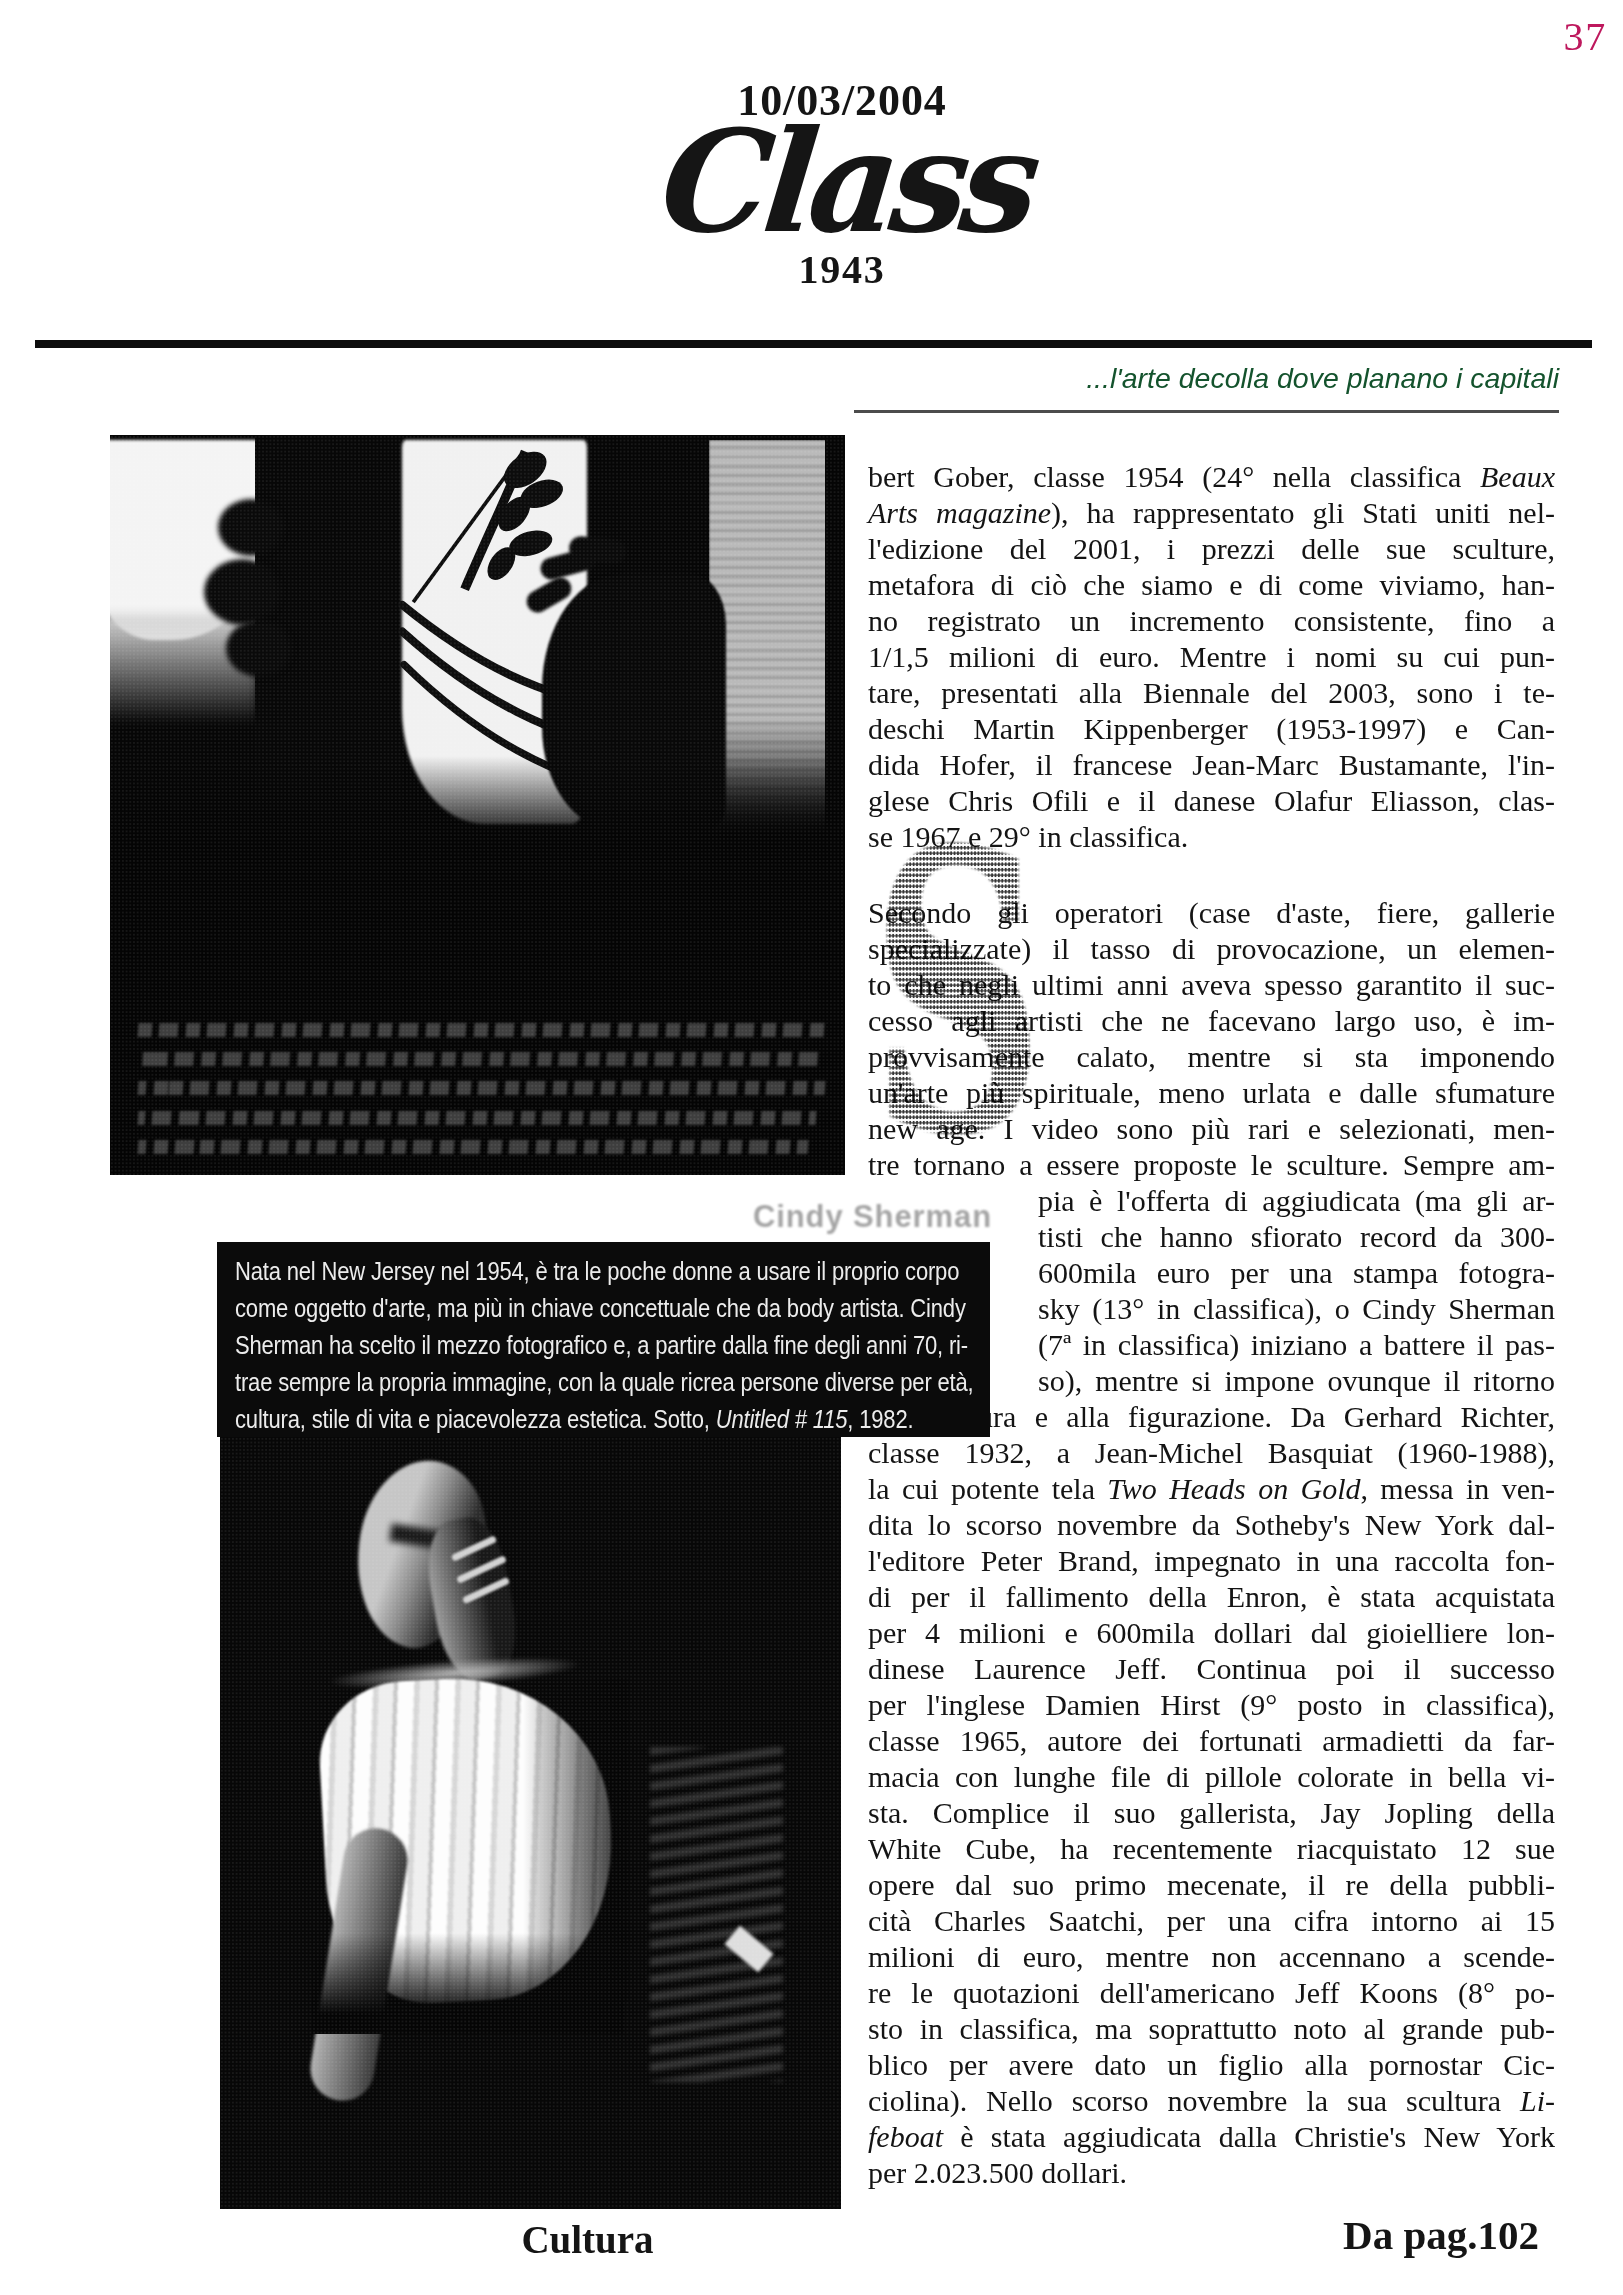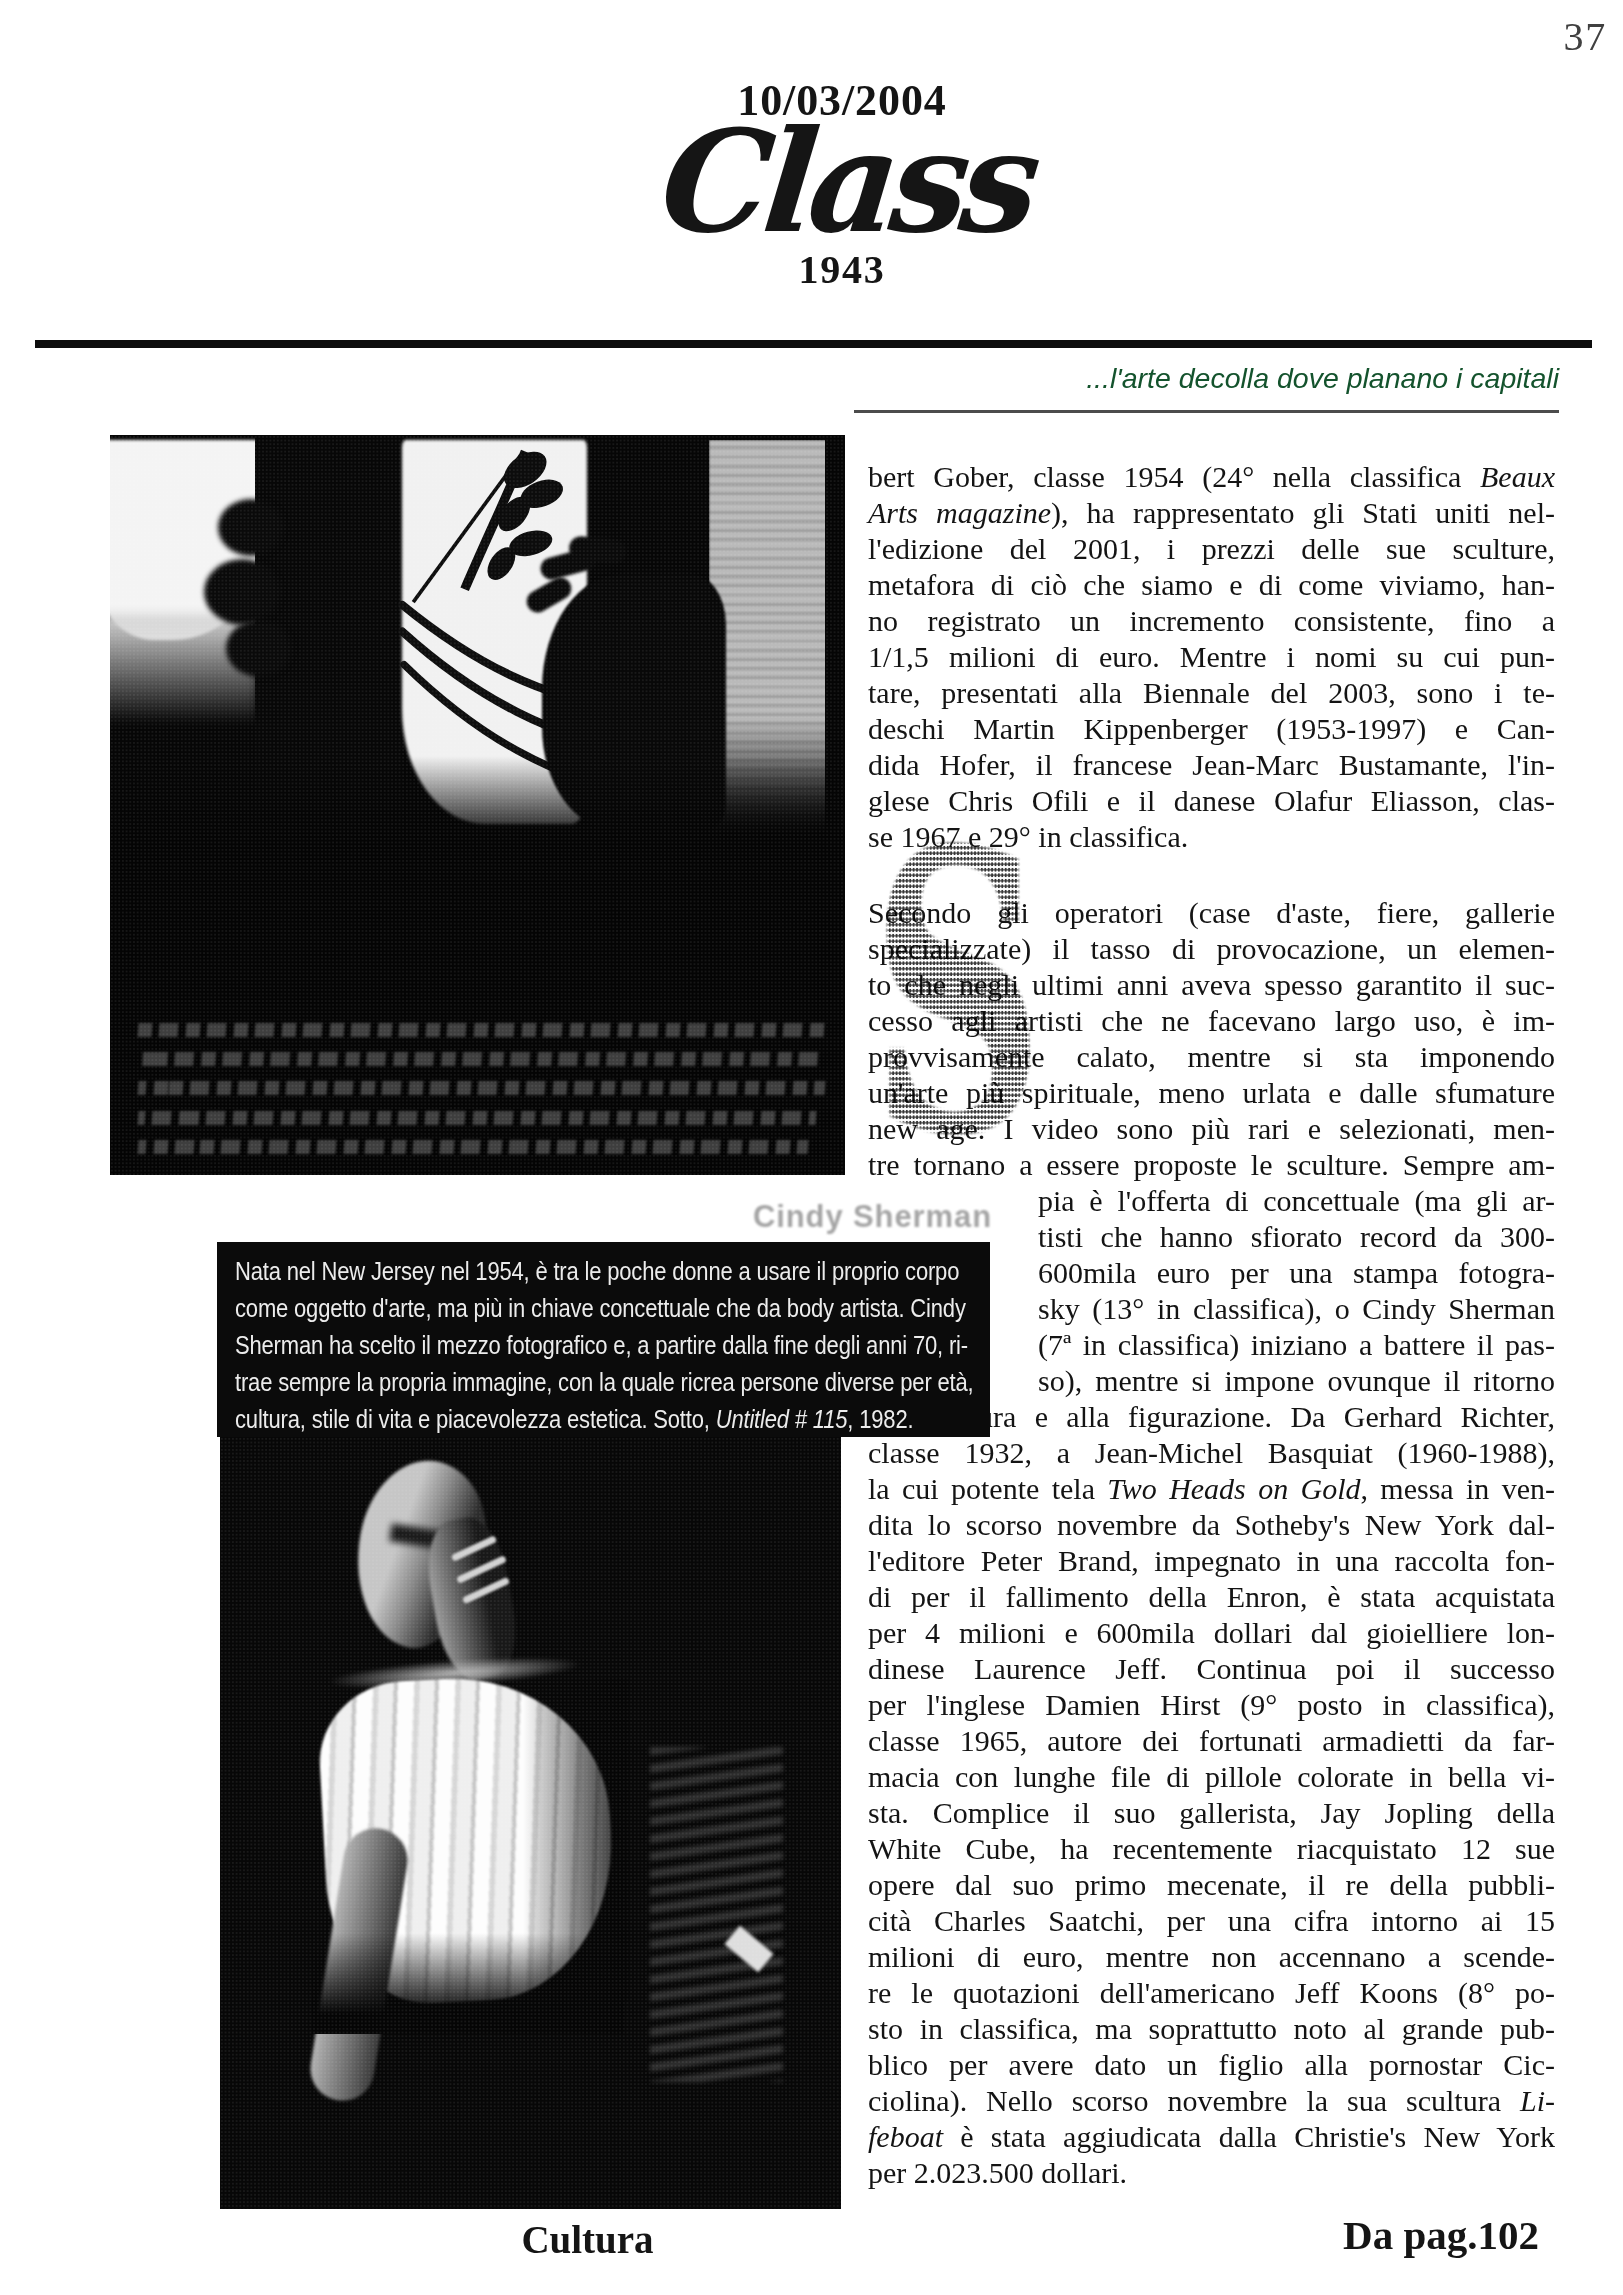--- a/index.html
+++ b/index.html
@@ -1,21 +1,21 @@
 <!DOCTYPE html>
 <html style="font-size:14.7px"><head>
 <meta charset="utf-8">
 <style>
   html,body{margin:0;padding:0;background:#888;}
   #page{position:relative;width:1624px;height:2296px;background:#ffffff;overflow:hidden;
         font-family:"Liberation Serif",serif;color:#151515;}
 
   
   #pagenum{position:absolute;left:1506px;top:13px;width:101px;text-align:right;
-           font-size:40px;letter-spacing:1.8px;color:#404040;}
+           font-size:40px;letter-spacing:1.8px;color:#be185d;}
   #masthead{position:absolute;left:663px;top:75px;width:358px;text-align:center;}
   #m-date{font-size:44px;font-weight:bold;letter-spacing:0.9px;}
   #m-logo{margin-top:-13px;font-family:"DejaVu Serif",serif;font-style:italic;font-weight:bold;
           font-size:138px;line-height:138px;letter-spacing:-0.055em;transform:skewX(-6deg) scaleY(1.02);}
   #m-year{margin-top:-5.5px;font-size:40px;font-weight:bold;letter-spacing:1.8px;}
   #rule-thick{position:absolute;left:35px;top:340px;width:1557px;height:8.3px;background:#0d0d0d;}
   #tagline{position:absolute;left:854px;top:362px;width:705px;text-align:right;
            font-family:"Liberation Sans",sans-serif;font-style:italic;font-size:28.5px;color:#14532d;}
   #rule-thin{position:absolute;left:854px;top:410px;width:705px;height:2.8px;background:#4c4c4c;}
 
@@ -174,21 +174,21 @@
       </div>
     <div id="p2">
         <div class="bline">Secondo gli operatori (case d'aste, fiere, gallerie</div>
         <div class="bline">specializzate) il tasso di provocazione, un elemen-</div>
         <div class="bline">to che negli ultimi anni aveva spesso garantito il suc-</div>
         <div class="bline">cesso agli artisti che ne facevano largo uso, è im-</div>
         <div class="bline">provvisamente calato, mentre si sta imponendo</div>
         <div class="bline">un'arte più spirituale, meno urlata e dalle sfumature</div>
         <div class="bline">new age. I video sono più rari e selezionati, men-</div>
         <div class="bline">tre tornano a essere proposte le sculture. Sempre am-</div>
-        <div class="bline in">pia è l'offerta di concettuale (ma gli ar-</div>
+        <div class="bline in">pia è l'offerta di aggiudicata (ma gli ar-</div>
         <div class="bline in">tisti che hanno sfiorato record da 300-</div>
         <div class="bline in">600mila euro per una stampa fotogra-</div>
         <div class="bline in">sky (13° in classifica), o Cindy Sherman</div>
         <div class="bline in">(7ª in classifica) iniziano a battere il pas-</div>
         <div class="bline in">so), mentre si impone ovunque il ritorno</div>
         <div class="bline">dato pittura e alla figurazione. Da Gerhard Richter,</div>
         <div class="bline">classe 1932, a Jean-Michel Basquiat (1960-1988),</div>
         <div class="bline">la cui potente tela <i>Two Heads on Gold</i>, messa in ven-</div>
         <div class="bline">dita lo scorso novembre da Sotheby's New York dal-</div>
         <div class="bline">l'editore Peter Brand, impegnato in una raccolta fon-</div>

